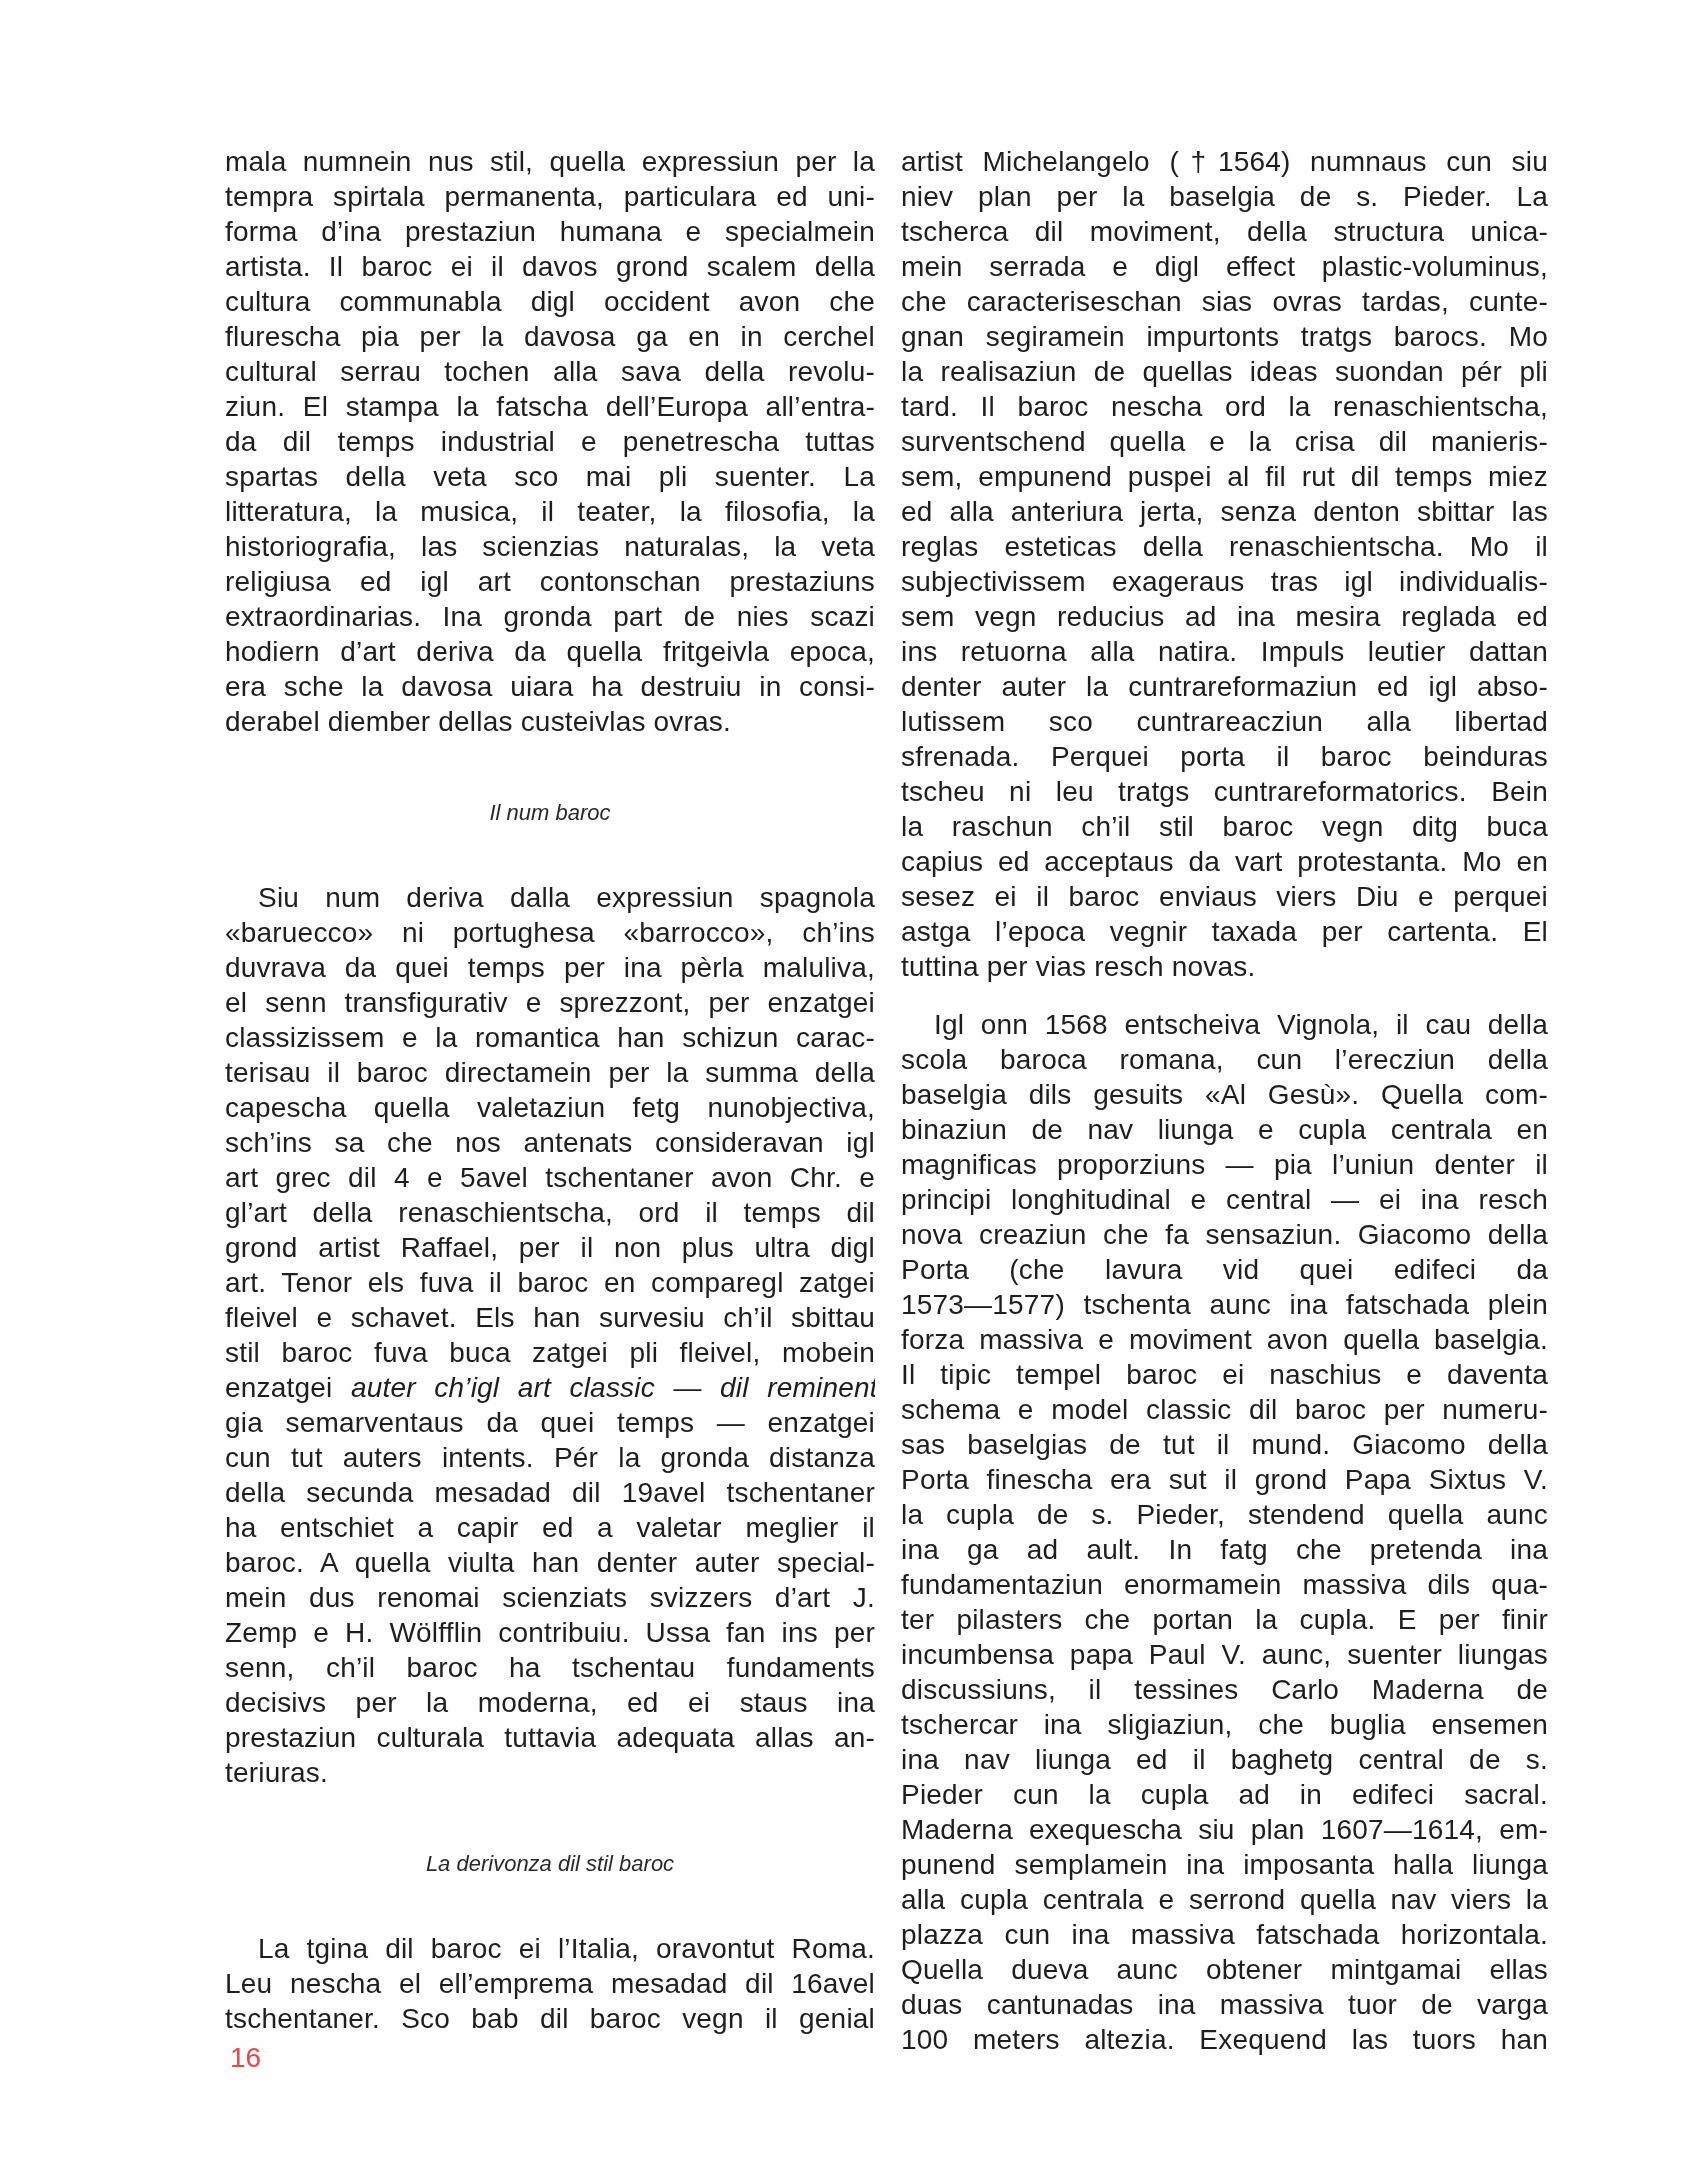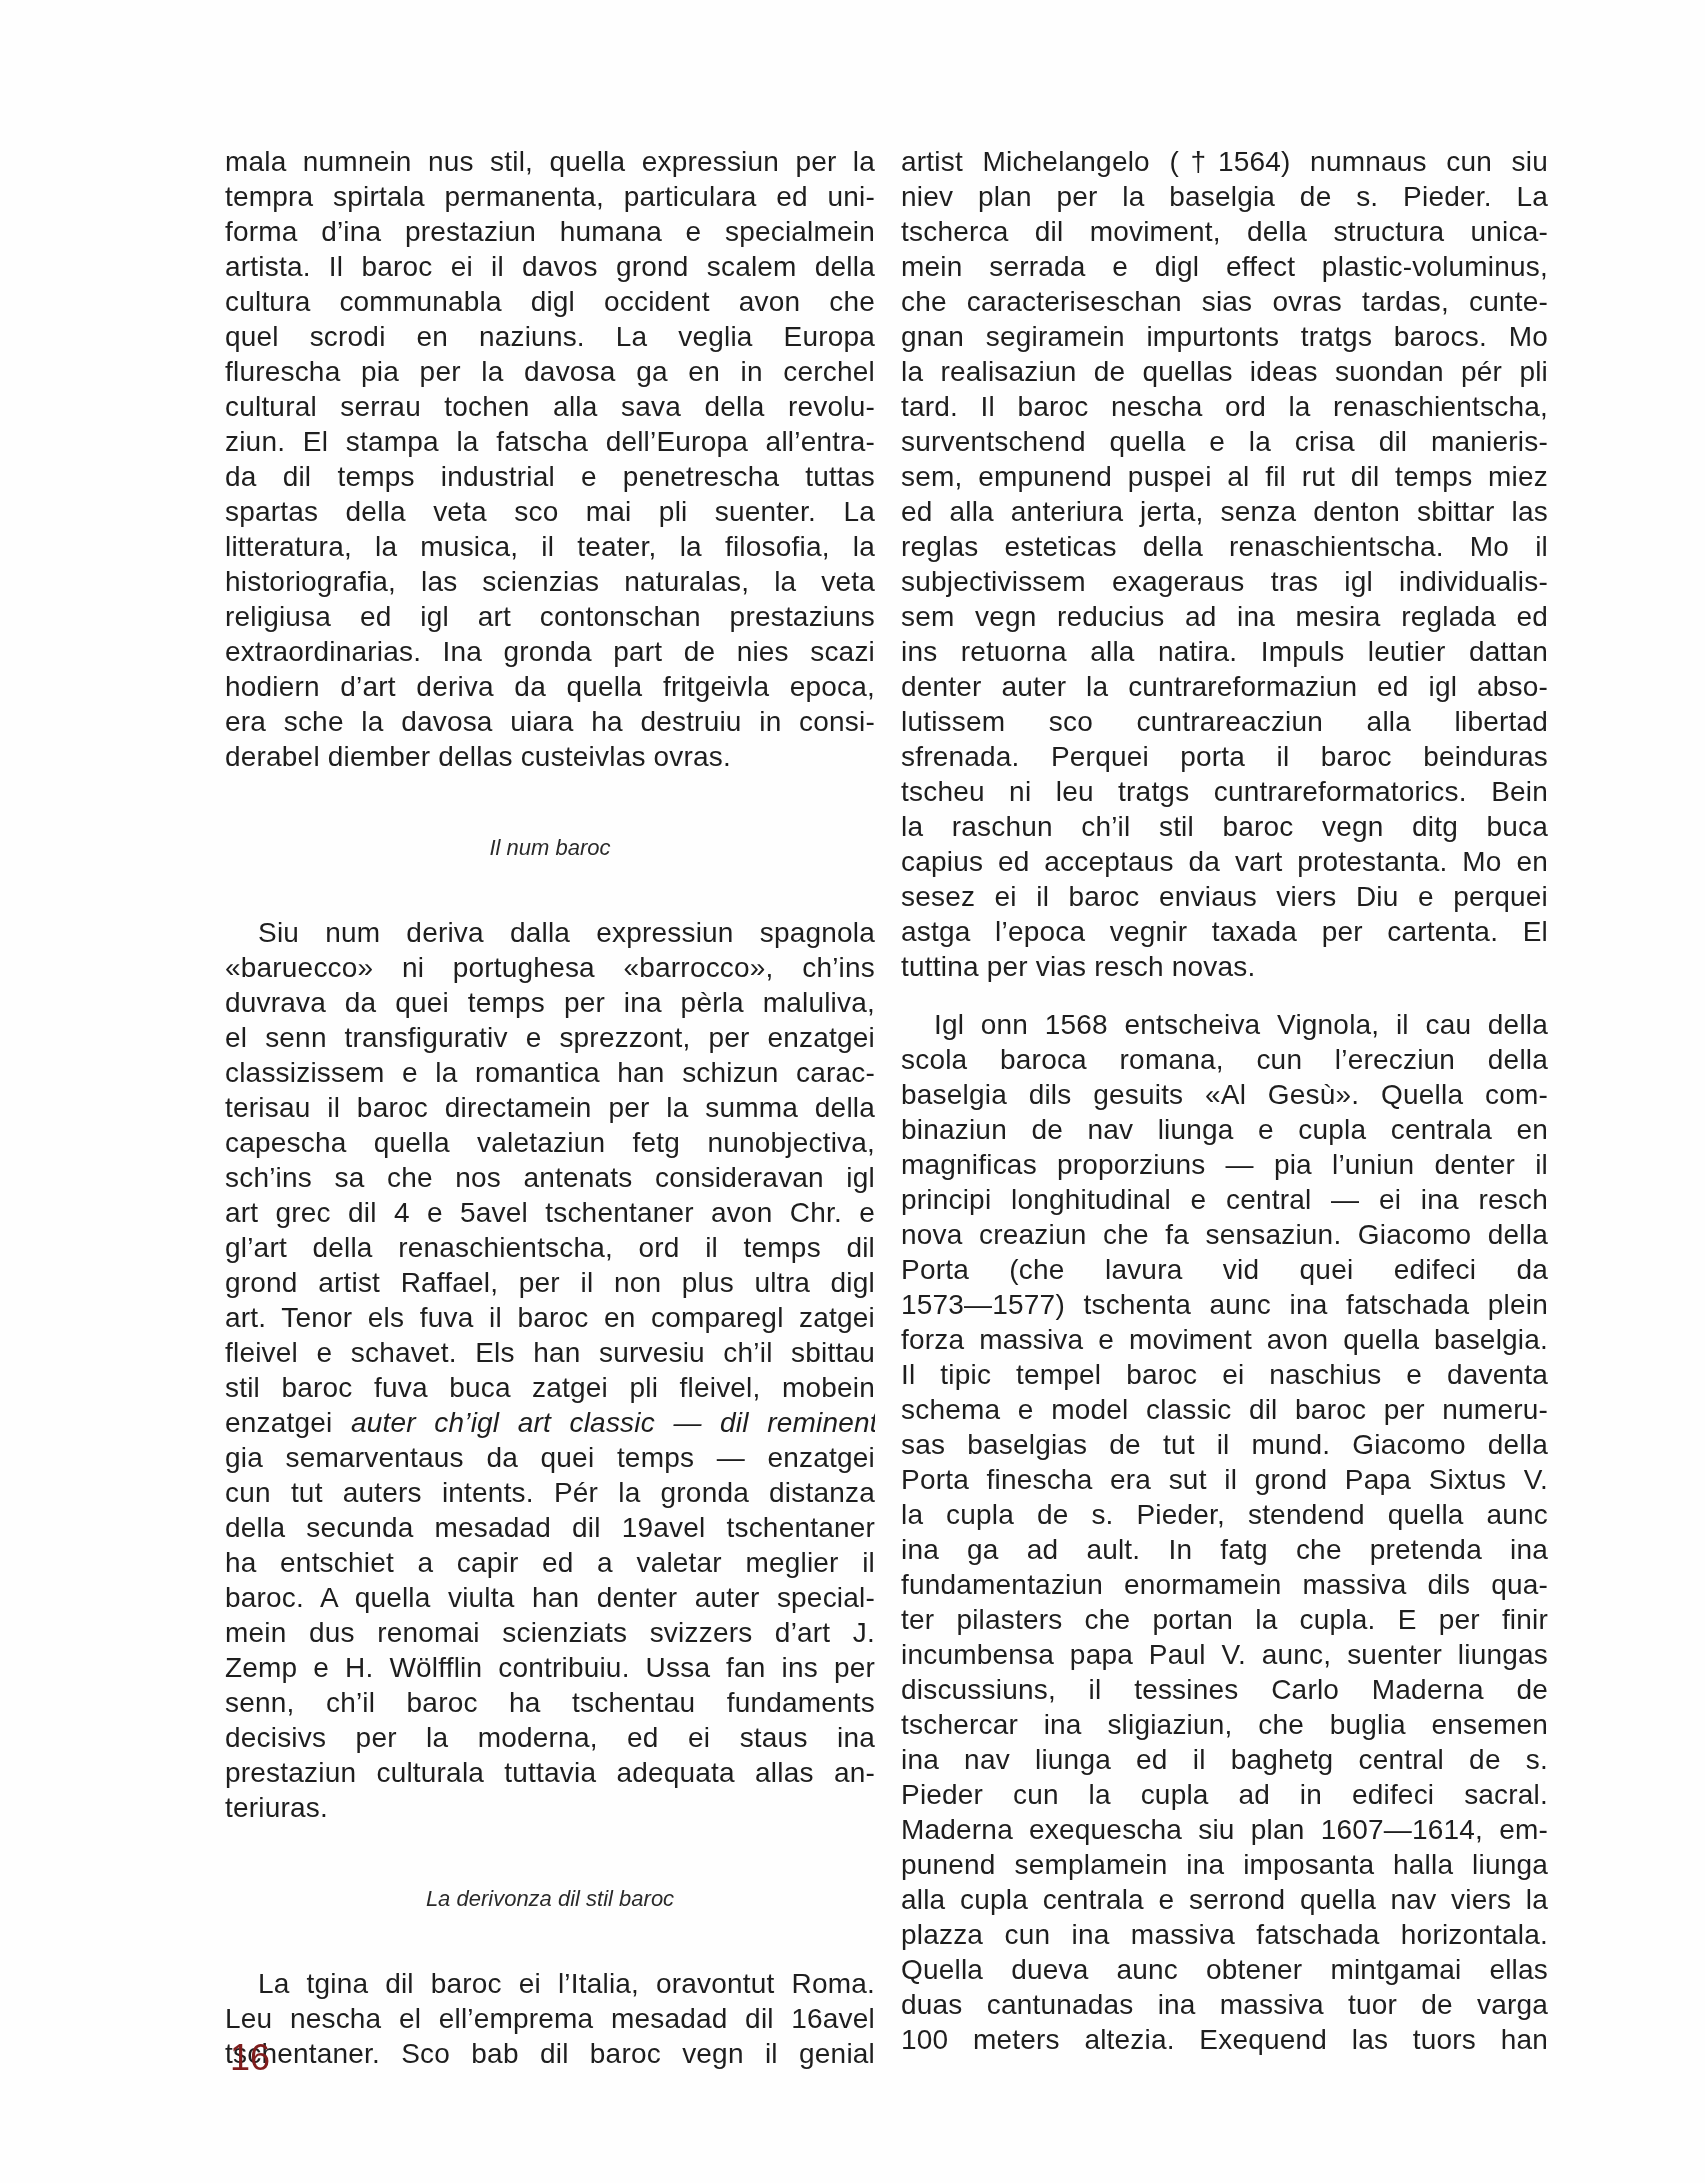--- a/index.html
+++ b/index.html
@@ -58,38 +58,37 @@
       font-size: 22px;
       font-style: italic;
       text-align: center;
       color: #2a2a2a;
     }
 
     .page-number {
       position: absolute;
       left: 230px;
       top: 2040px;
-      font-size: 36px;
+      font-size: 28px;
       line-height: 35px;
-      color: #7f1d1d;
+      color: #ef4444;
     }
   </style>
 </head>
 <body>
 
 <div class="page">
 
   <div class="column col-left">
     <div id="l-p1">
         <span class="line">mala numnein nus stil, quella expressiun per la</span>
         <span class="line">tempra spirtala permanenta, particulara ed uni-</span>
         <span class="line">forma d’ina prestaziun humana e specialmein</span>
         <span class="line">artista. Il baroc ei il davos grond scalem della</span>
         <span class="line">cultura communabla digl occident avon che</span>
-        <span class="line">quel scrodi en naziuns. La veglia Europa</span>
         <span class="line">flurescha pia per la davosa ga en in cerchel</span>
         <span class="line">cultural serrau tochen alla sava della revolu-</span>
         <span class="line">ziun. El stampa la fatscha dell’Europa all’entra-</span>
         <span class="line">da dil temps industrial e penetrescha tuttas</span>
         <span class="line">spartas della veta sco mai pli suenter. La</span>
         <span class="line">litteratura, la musica, il teater, la filosofia, la</span>
         <span class="line">historiografia, las scienzias naturalas, la veta</span>
         <span class="line">religiusa ed igl art contonschan prestaziuns</span>
         <span class="line">extraordinarias. Ina gronda part de nies scazi</span>
         <span class="line">hodiern d’art deriva da quella fritgeivla epoca,</span>

